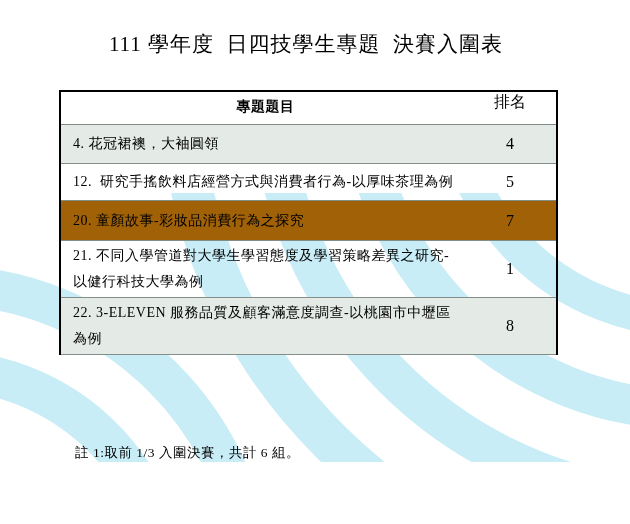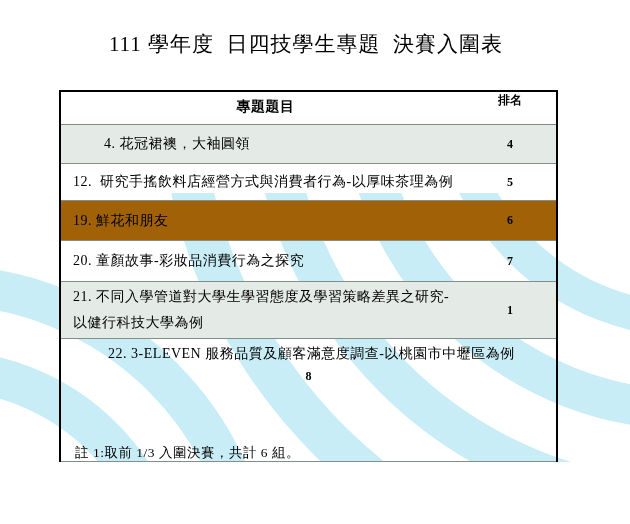--- a/index.html
+++ b/index.html
@@ -67,42 +67,42 @@
     font-size: 14px;
   }
   .t-hrow .c-topic { text-align: center; }
   .t-row {
     display: flex;
     align-items: center;
     border-bottom: 1px solid #848e89;
     box-sizing: border-box;
     min-height: 39px;
   }
-  .t-row:nth-of-type(2) { background: #e4eae6; min-height: 39px; padding-left: 31px; }
+  .t-row:nth-of-type(2) { background: #e4eae6; min-height: 39px; }
   .t-row:nth-of-type(3) { min-height: 37px; }
   .t-row:nth-of-type(4) { background: #a16207; min-height: 40px; }
   .t-row:nth-of-type(5) { min-height: 41px; }
   .t-row:nth-of-type(6) { background: #e4eae6; min-height: 38px; }
   .t-row:nth-of-type(7) { min-height: 33px; flex-direction: column; }
   .t-row:nth-of-type(8) { background: #e4eae6; min-height: 54px; }
   .t-row:nth-of-type(9) { min-height: 26px; border-bottom: none; }
   .c-topic {
     flex: 1;
     padding: 2px 6px 2px 12px;
     font-size: 14px;
     line-height: 26px;
     letter-spacing: 0.5px;
     white-space: pre-wrap;
   }
   .c-rank {
     width: 92px;
     flex: 0 0 92px;
     text-align: center;
-    font-size: 12px;
-    font-weight: 700;
+    font-size: 16px;
+    font-weight: 400;
   }
   
   .footnote {
     position: absolute;
     left: 75px;
     top: 444px;
     font-size: 13.5px;
     letter-spacing: 0.5px;
     white-space: pre;
     z-index: 1;
@@ -139,24 +139,20 @@
 
     <div class="t-row">
       <div class="c-topic">4. 花冠裙襖，大袖圓領</div>
       <div class="c-rank">4</div>
     </div>
     <div class="t-row">
       <div class="c-topic">12.  研究手搖飲料店經營方式與消費者行為-以厚味茶理為例</div>
       <div class="c-rank">5</div>
     </div>
     <div class="t-row">
-      <div class="c-topic">19. 鮮花和朋友</div>
-      <div class="c-rank">6</div>
-    </div>
-    <div class="t-row">
       <div class="c-topic">20. 童顏故事-彩妝品消費行為之探究</div>
       <div class="c-rank">7</div>
     </div>
     <div class="t-row">
       <div class="c-topic">21. 不同入學管道對大學生學習態度及學習策略差異之研究-以健行科技大學為例</div>
       <div class="c-rank">1</div>
     </div>
     <div class="t-row">
       <div class="c-topic">22. 3-ELEVEN 服務品質及顧客滿意度調查-以桃園市中壢區為例</div>
       <div class="c-rank">8</div>

